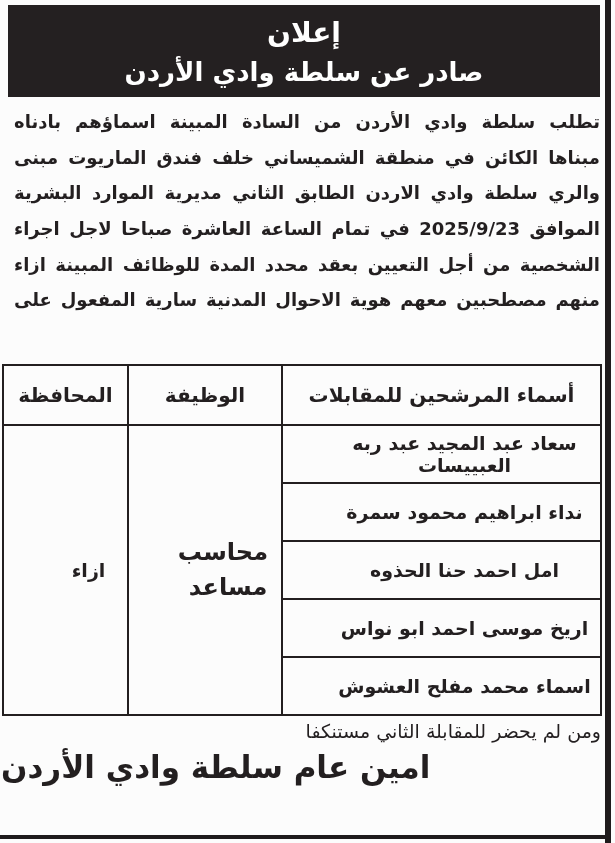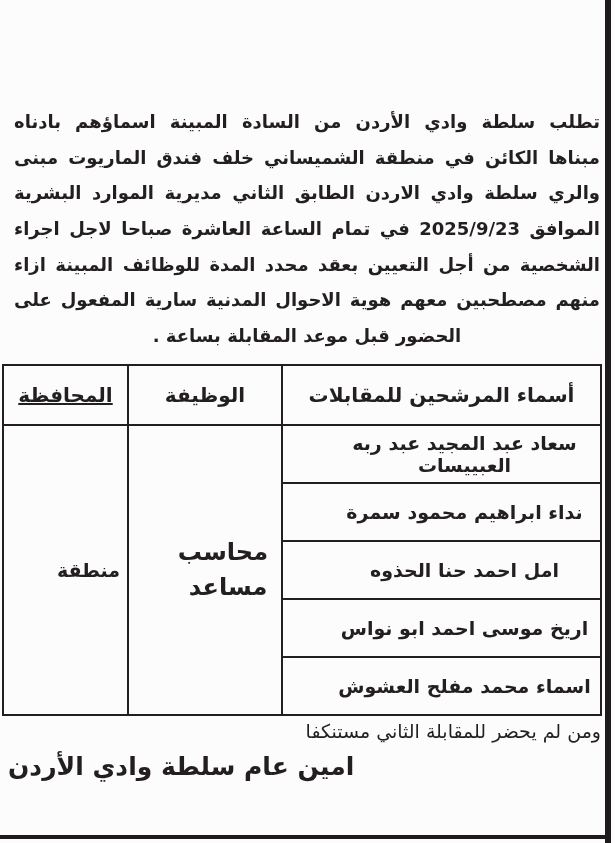--- a/index.html
+++ b/index.html
@@ -43,66 +43,69 @@
   }
   .cands th,.cands td{
     border:2px solid #231f20;
     text-align:center;vertical-align:middle;
     font-weight:bold;padding:0;
   }
   .cands th{height:58px;font-size:20px;}
   .cands td{height:56px;font-size:19px;padding-left:46px;}
   .col-names{width:317px;margin-top:44px;}
   .col-job{width:152px;}
-  .col-gov{width:123px;text-decoration:underline;}
+  .col-gov{width:123px;}
   .job-label{display:inline-block;width:80px;line-height:1.45;font-size:24px;}
   .gov-cell{font-size:20px;}
 
   .note{
     position:absolute;top:720px;right:14px;
     font-size:19px;font-weight:normal;
   }
 
   .sig{
-    position:absolute;top:747px;left:8px;
+    position:absolute;top:747px;left:1px;
     text-align:left;
-    font-size:25px;font-weight:bold;line-height:40px;
+    font-size:31px;font-weight:bold;line-height:40px;
   }
 </style>
 </head>
 <body>
 
 <div class="page">
 
   <div class="right-rule"></div>
 
+  <div class="header">
+    <div class="h-title">إعلان</div>
+    <div class="h-sub">صادر عن سلطة وادي الأردن</div>
+  </div>
 
   <div class="body-block">
     <div class="body-line">تطلب سلطة وادي الأردن من السادة المبينة اسماؤهم بادناه مراجعتها في</div>
     <div class="body-line">مبناها الكائن في منطقة الشميساني خلف فندق الماريوت مبنى وزارة المياه</div>
     <div class="body-line">والري سلطة وادي الاردن الطابق الثاني مديرية الموارد البشرية يوم الثلاثاء</div>
     <div class="body-line">الموافق 2025/9/23 في تمام الساعة العاشرة صباحا لاجل اجراء المقابلة</div>
     <div class="body-line">الشخصية من أجل التعيين بعقد محدد المدة للوظائف المبينة ازاء اسم كلا</div>
     <div class="body-line">منهم مصطحبين معهم هوية الاحوال المدنية سارية المفعول على ان يكون</div>
-    <div class="body-line center">الحضور قبل موعد المقابلة بساعة .</div>
   </div>
 
   <table class="cands" dir="rtl">
     <tbody>
         <tr>
       <th class="col-names">أسماء المرشحين للمقابلات</th>
       <th class="col-job">الوظيفة</th>
       <th class="col-gov">المحافظة</th>
     </tr>
     <tr>
       <td>سعاد عبد المجيد عبد ربه العبييسات</td>
       <td rowspan="5">
         <span class="job-label">محاسب مساعد</span>
       </td>
-      <td rowspan="5" class="gov-cell">منطقة</td>
+      <td rowspan="5" class="gov-cell">ازاء</td>
     </tr>
     <tr>
       <td>نداء ابراهيم محمود سمرة</td>
     </tr>
     <tr>
       <td>امل احمد حنا الحذوه</td>
     </tr>
     <tr>
       <td>اريخ موسى احمد ابو نواس</td>
     </tr>

